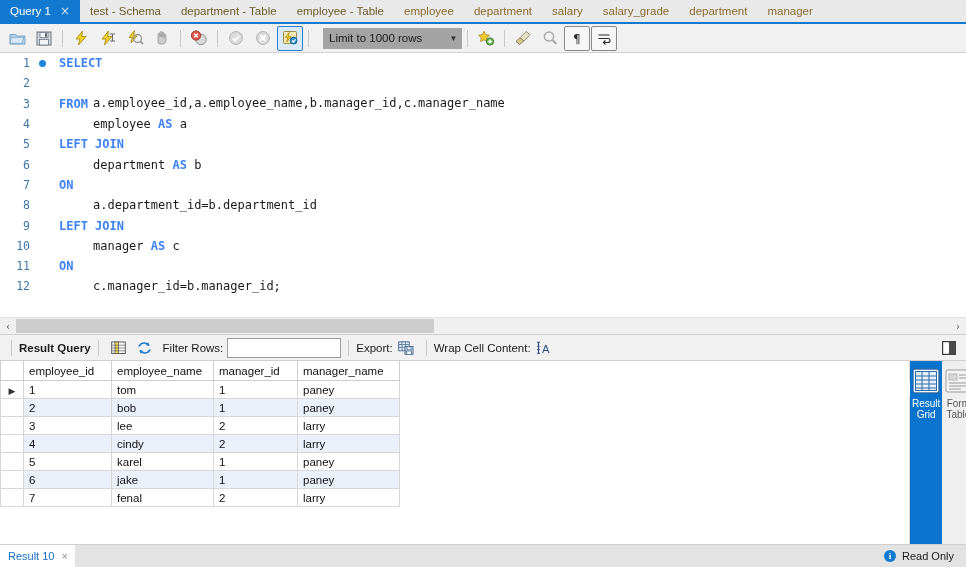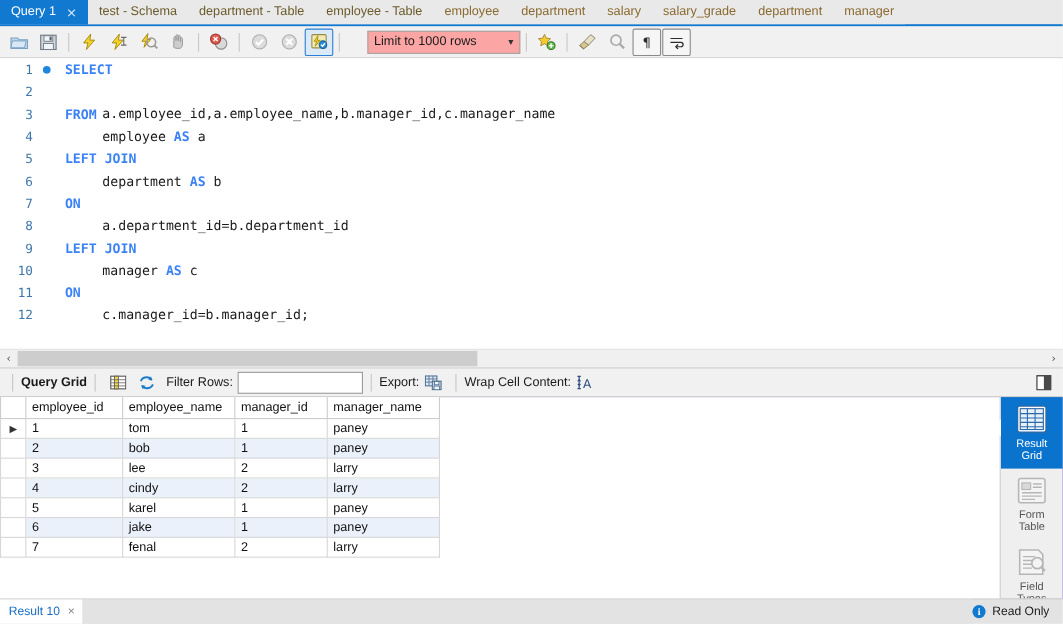--- a/index.html
+++ b/index.html
@@ -90,25 +90,25 @@
   }
   .tsep {
     width: 1px;
     height: 17px;
     background: #c8c8c8;
     margin: 0 4px;
   }
   .limit-box {
     height: 19px;
     width: 137px;
-    background: #fca5a5;
+    background: #a3a3a3;
     border: 1px solid #a5a5a5;
     display: flex;
     align-items: center;
-    margin-left: 20px;
+    margin-left: 9px;
     font-size: 11.5px;
     color: #1a1a1a;
   }
   .limit-box .lbl { padding-left: 5px; flex: 1; }
   .limit-box .arrow {
     width: 15px;
     text-align: center;
     color: #333;
     font-size: 8px;
   }
@@ -263,21 +263,21 @@
   .col-b { width: 96px; }
   .col-c { width: 78px; }
   .col-d { width: 96px; }
 
   .side-panel {
     width: 56px;
     flex: 0 0 auto;
     background: #efefef;
     border-left: 1px solid #d6d6d6;
     display: flex;
-    flex-direction: column;
+    flex-direction: row;
     align-items: stretch;
   }
   .side-item {
     padding: 7px 2px 6px 2px;
     text-align: center;
     font-size: 10px;
     line-height: 11px;
     color: #555;
   }
   .side-item.active {
@@ -547,21 +547,21 @@
   <div class="hscroll">
     <div class="sb-arrow">‹</div>
     <div class="track">
       <div class="thumb"></div>
     </div>
     <div class="sb-arrow">›</div>
   </div>
 
   <div class="res-toolbar">
     <div class="rsep"></div>
-    <span class="res-title">Query Grid</span>
+    <span class="res-title">Result Query</span>
     <div class="rsep"></div>
     <div class="tbtn">
       <svg width="15" height="14" viewBox="0 0 15 14">
           <rect x="0.7" y="1" width="13.6" height="11.5" fill="#fff" stroke="#5a5a5a"></rect>
           <rect x="4" y="1" width="3.6" height="11.5" fill="#f3d84a" stroke="#5a5a5a" stroke-width="0.8"></rect>
           <path d="M0.7 4.2h13.6M0.7 7h13.6M0.7 9.8h13.6" stroke="#5a5a5a" stroke-width="0.7"></path>
         </svg>
     </div>
     <div class="tbtn">
       <svg width="15" height="14" viewBox="0 0 15 14">

